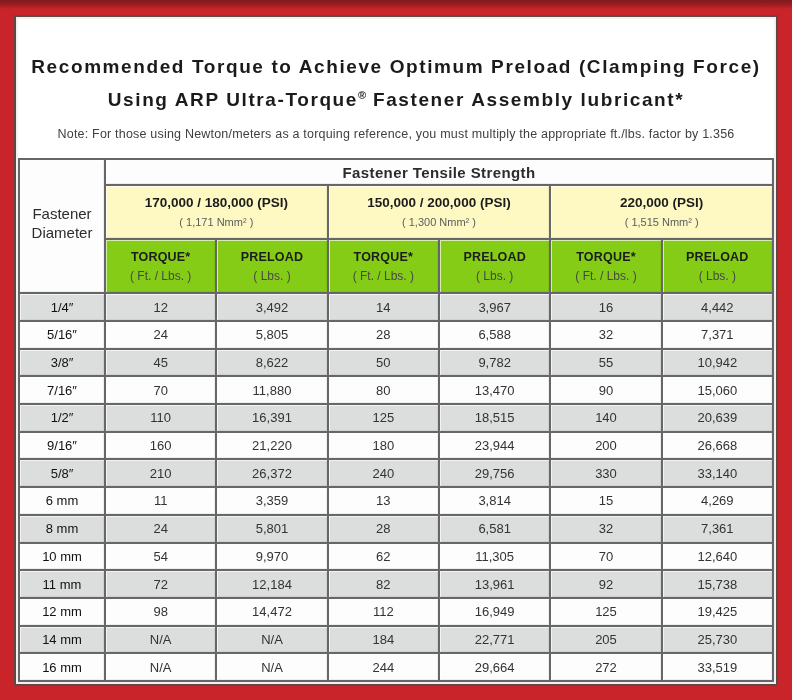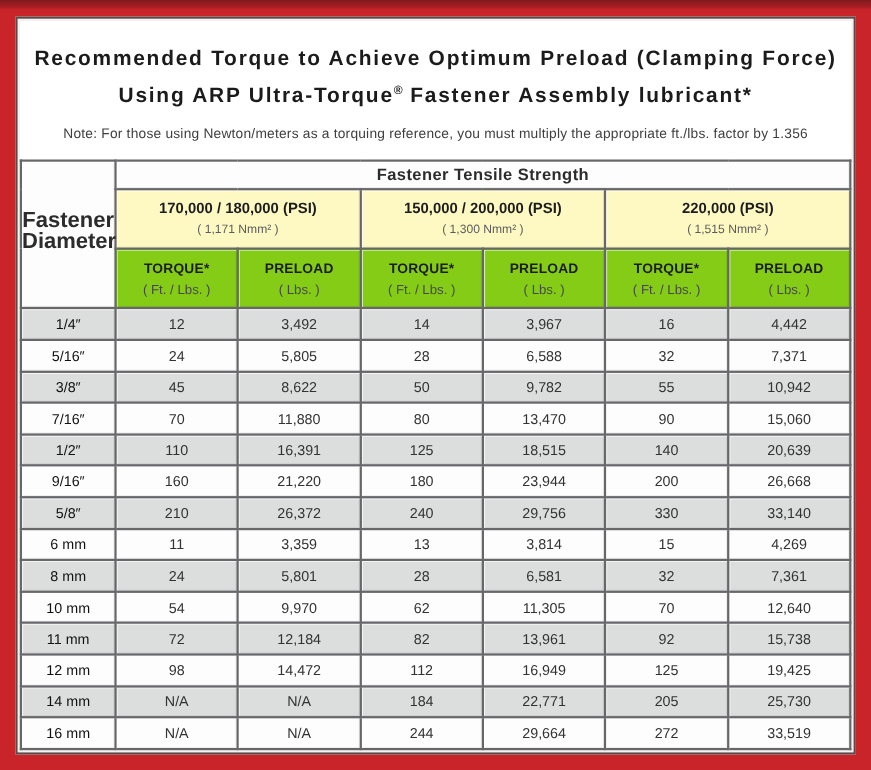--- a/index.html
+++ b/index.html
@@ -14,21 +14,21 @@
     position: absolute; top: 0; left: 0; right: 0; height: 9px;
     background: linear-gradient(#7e191d, #a81f24 70%, #c9242a);
   }
   .panel {
     position: absolute; top: 15px; left: 14px; right: 14px; bottom: 14px;
     background: #ffffff;
     border: 2px solid #5d4a48;
     box-shadow: inset 0 0 0 2px #f2f1f0;
     display: flex; flex-direction: column;
   }
-  .title-block { text-align: center; padding-top: 22px; }
+  .title-block { text-align: center; padding-top: 35px; }
   .title-line {
     font-size: 19px; font-weight: bold; color: #1b1b1b;
     letter-spacing: 1.6px; line-height: 29px;
   }
   .title-line sup { font-size: 11px; letter-spacing: 0; }
   .note-line {
     text-align: center; margin-top: 13px;
     font-size: 12.5px; color: #3f3f3f; letter-spacing: 0.2px;
   }
   .table-wrap { flex: 1; min-height: 0; margin-top: 17px; padding: 0 2px 2px 2px; }
@@ -40,21 +40,21 @@
   }
   table.spec th, table.spec td {
     border: 2px solid #67676a;
     box-shadow: inset 1px 1px 0 rgba(255,255,255,0.65), inset -1px -1px 0 rgba(0,0,0,0.06);
     text-align: center; vertical-align: middle;
     background: #fdfdfd;
     color: #2c2c2c;
   }
   th.corner {
     background: #c6c7c9; vertical-align: bottom;
-    font-size: 20px; font-weight: bold; color: #141414;
+    font-size: 15px; font-weight: normal; color: #141414;
     padding-bottom: 7px; line-height: 19px;
   }
   th.tensile {
     background: #c6c7c9; height: 26px;
     font-size: 15px; font-weight: bold; color: #141414; letter-spacing: 0.4px;
   }
   tr.psi-row th { background: #fef9c3; height: 54px; }
   .psi-main { font-size: 13.5px; font-weight: bold; color: #1c1c1c; line-height: 20px; }
   .psi-sub  { font-size: 11px; font-weight: normal; color: #5c5c5c; line-height: 18px; }
   tr.unit-row th { background: #84cc16; height: 54px; }

